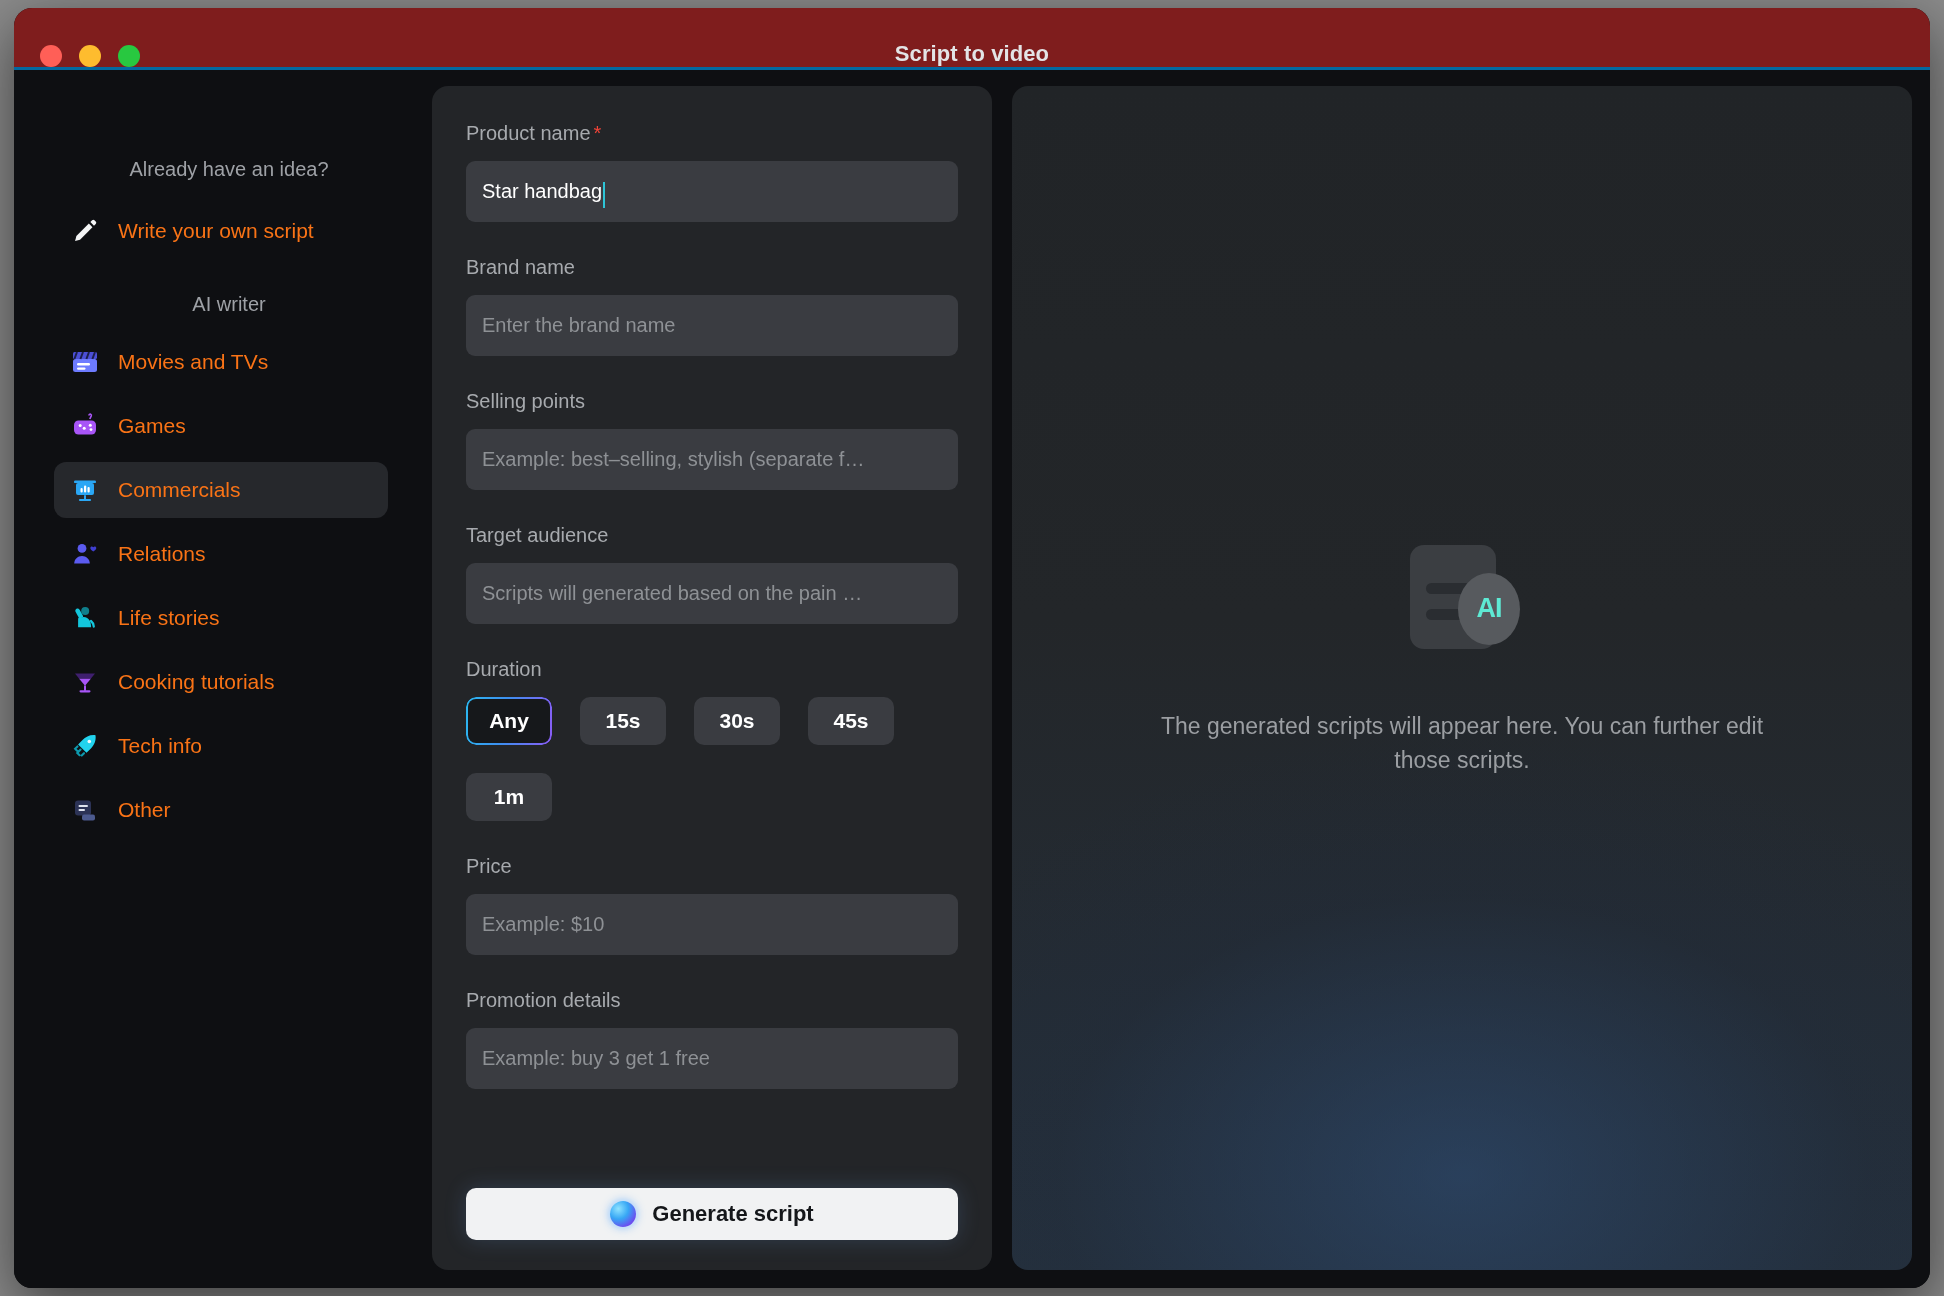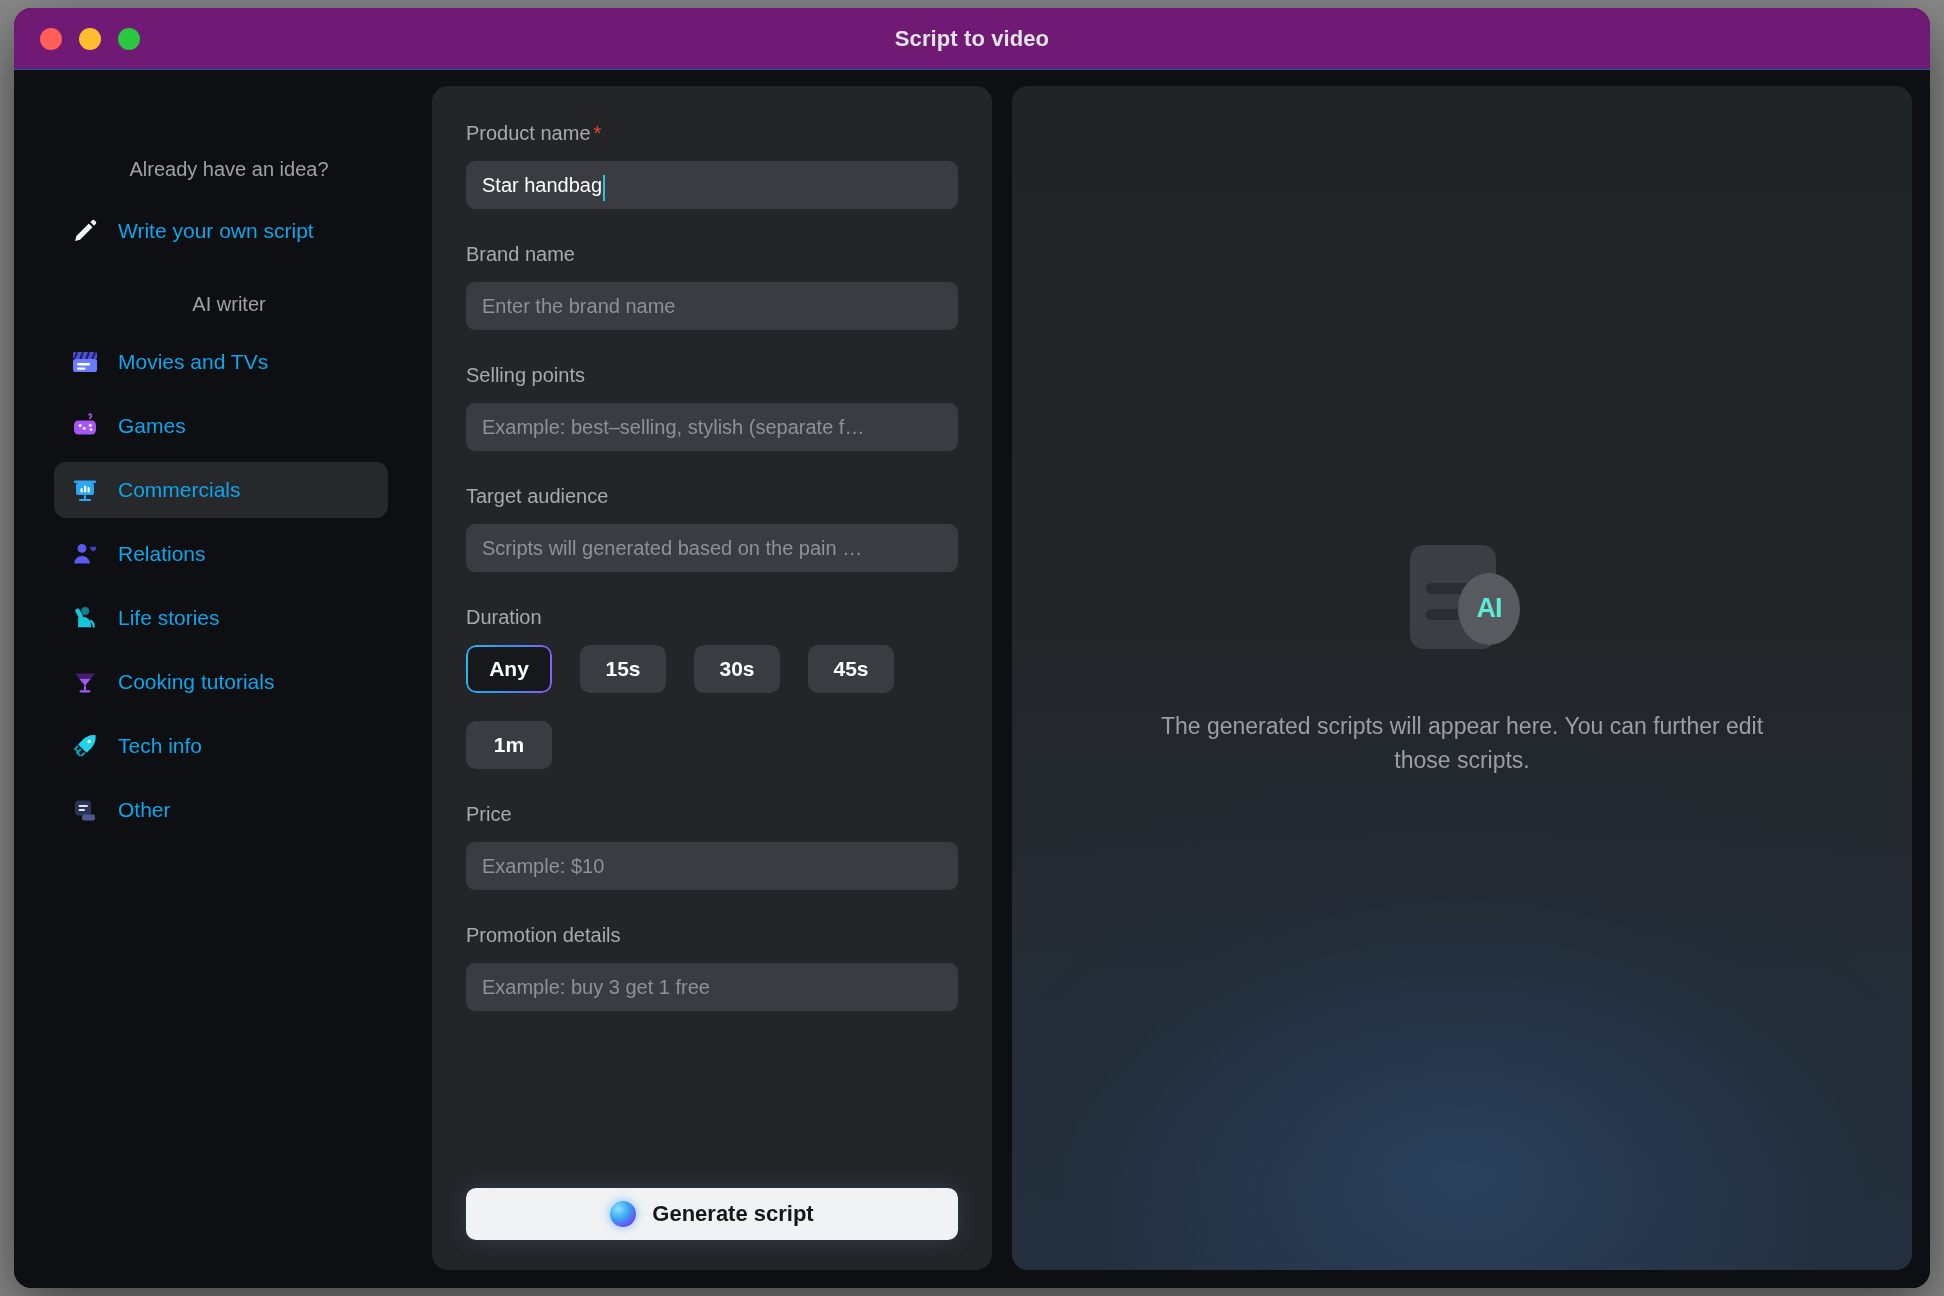--- a/index.html
+++ b/index.html
@@ -26,24 +26,24 @@
     box-shadow: 0 18px 60px rgba(0,0,0,.55);
     display: flex;
     flex-direction: column;
   }
 
   
   #titlebar {
     position: relative;
     height: 62px;
     min-height: 62px;
-    background: #701a75;
-    display: flex;
-    align-items: center;
-    border-bottom: 1px solid #0369a1;
+    background: #7f1d1d;
+    display: flex;
+    align-items: flex-end;
+    border-bottom: 3px solid #0369a1;
   }
   #traffic-lights {
     display: flex;
     gap: 17px;
     padding-left: 26px;
   }
   .tl-dot { width: 22px; height: 22px; border-radius: 50%; }
   .tl-red    { background: #ff5f57; }
   .tl-yellow { background: #febc2e; }
   .tl-green  { background: #28c840; }
@@ -90,21 +90,21 @@
     align-items: center;
     gap: 18px;
     height: 56px;
     padding: 0 16px;
     border-radius: 12px;
     cursor: pointer;
     margin-bottom: 8px;
   }
   .side-item.active { background: #26282c; }
   .side-item-label {
-    color: #0ea5e9;
+    color: #f97316;
     font-size: 21px;
     font-weight: 500;
     white-space: nowrap;
   }
   .side-icon {
     width: 30px; height: 30px;
     display: flex; align-items: center; justify-content: center;
     flex: 0 0 30px;
   }
   .side-icon svg { display: block; }
@@ -123,21 +123,21 @@
     color: #a7aaae;
     font-size: 20px;
     font-weight: 400;
     margin-bottom: 16px;
     display: flex;
     align-items: baseline;
   }
   .req-star { color: #f04438; font-size: 20px; margin-left: 3px; }
 
   .field-input {
-    height: 48px;
+    height: 61px;
     border-radius: 9px;
     background: #3a3c41;
     display: flex;
     align-items: center;
     padding: 0 16px;
     font-size: 20px;
     overflow: hidden;
     white-space: nowrap;
     margin-bottom: 34px;
     cursor: text;

